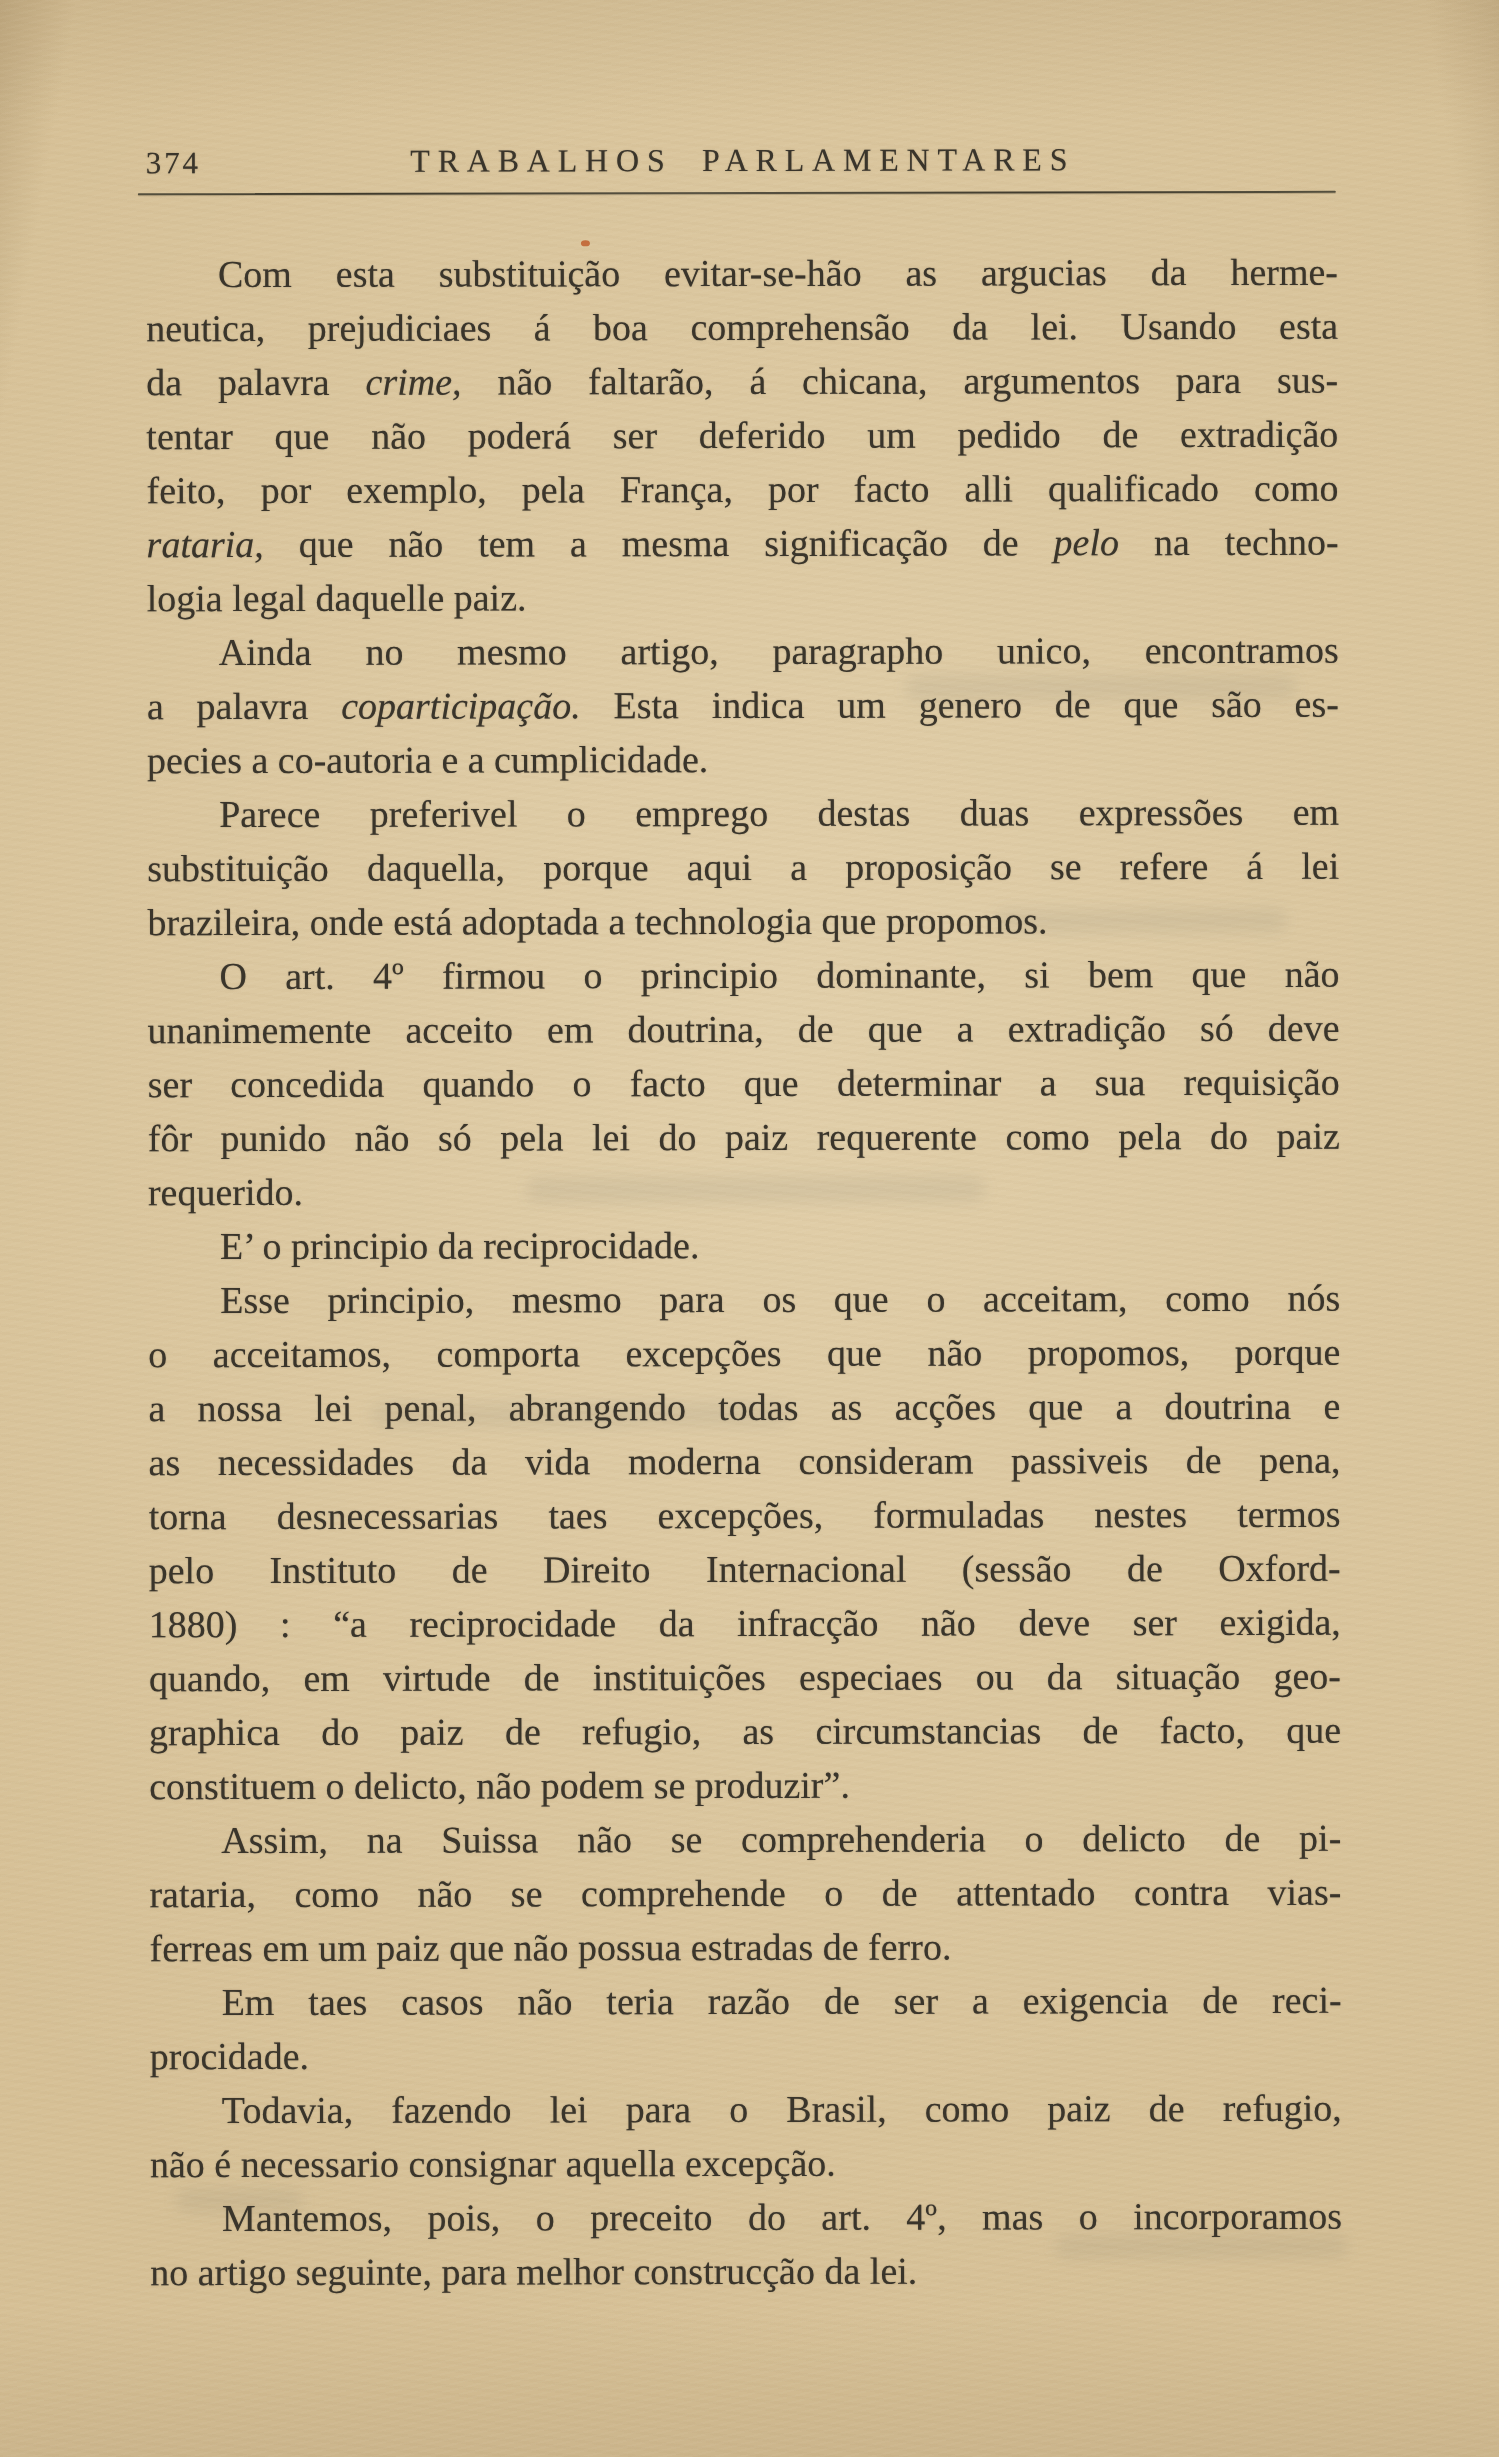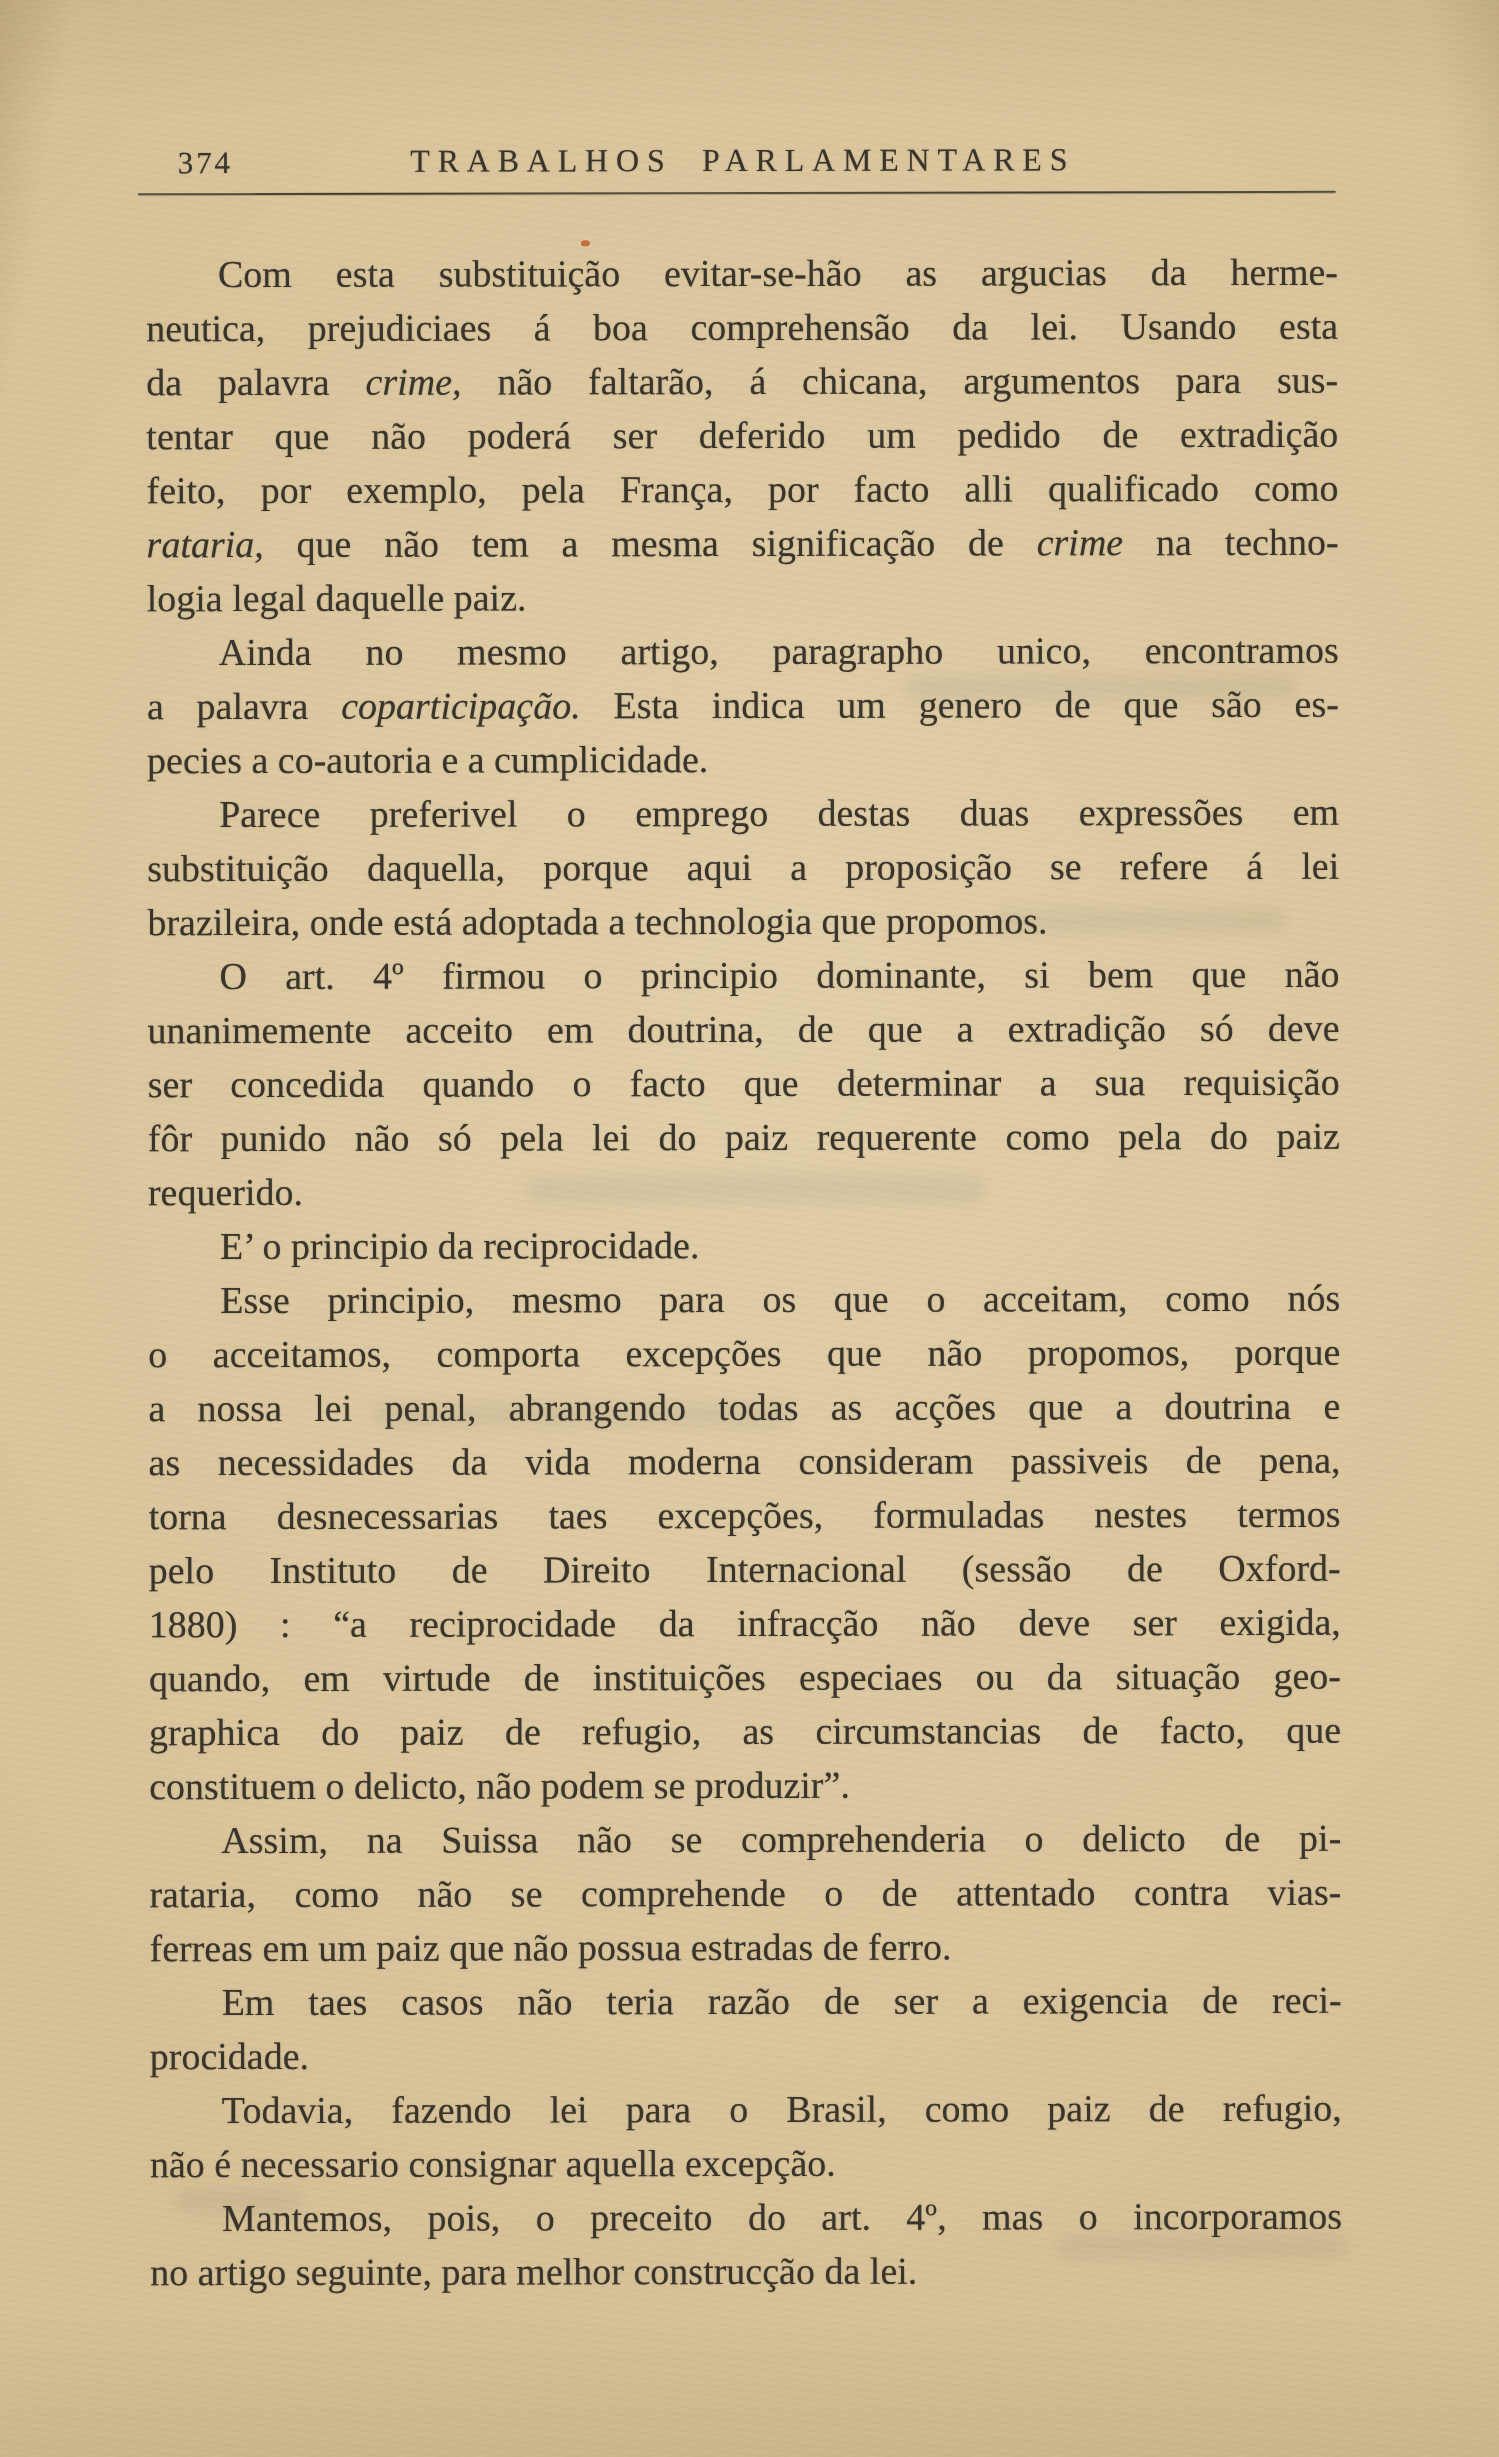--- a/index.html
+++ b/index.html
@@ -31,21 +31,20 @@
     transform: rotate(-0.12deg);
   }
 
   .pagenum {
     position: absolute;
     left: 148px;
     top: 144px;
     font-size: 31px;
     letter-spacing: 2.9px;
     text-shadow: 0 0 1.2px rgba(56,50,40,0.5);
-    margin-left: 32px;
   }
 
   .running-title {
     position: absolute;
     left: 151px;
     top: 142px;
     width: 1188px;
     text-align: center;
     font-size: 32px;
     letter-spacing: 7.8px;
@@ -131,21 +130,21 @@
       <div class="running-title">TRABALHOS PARLAMENTARES</div>
       <div class="rule"></div>
     </header>
 
     <main class="body-text" id="body-text">
         <div class="line indent">Com esta substituição evitar-se-hão as argucias da herme-</div>
         <div class="line">neutica, prejudiciaes á boa comprehensão da lei. Usando esta</div>
         <div class="line">da palavra <i>crime,</i> não faltarão, á chicana, argumentos para sus-</div>
         <div class="line">tentar que não poderá ser deferido um pedido de extradição</div>
         <div class="line">feito, por exemplo, pela França, por facto alli qualificado como</div>
-        <div class="line"><i>rataria,</i> que não tem a mesma significação de <i>crime</i> na techno-</div>
+        <div class="line"><i>rataria,</i> que não tem a mesma significação de <i>pelo</i> na techno-</div>
         <div class="line end">logia legal daquelle paiz.</div>
         <div class="line indent">Ainda no mesmo artigo, paragrapho unico, encontramos</div>
         <div class="line">a palavra <i>coparticipação.</i> Esta indica um genero de que são es-</div>
         <div class="line end">pecies a co-autoria e a cumplicidade.</div>
         <div class="line indent">Parece preferivel o emprego destas duas expressões em</div>
         <div class="line">substituição daquella, porque aqui a proposição se refere á lei</div>
         <div class="line end">brazileira, onde está adoptada a technologia que propomos.</div>
         <div class="line indent">O art. 4º firmou o principio dominante, si bem que não</div>
         <div class="line">unanimemente acceito em doutrina, de que a extradição só deve</div>
         <div class="line">ser concedida quando o facto que determinar a sua requisição</div>

